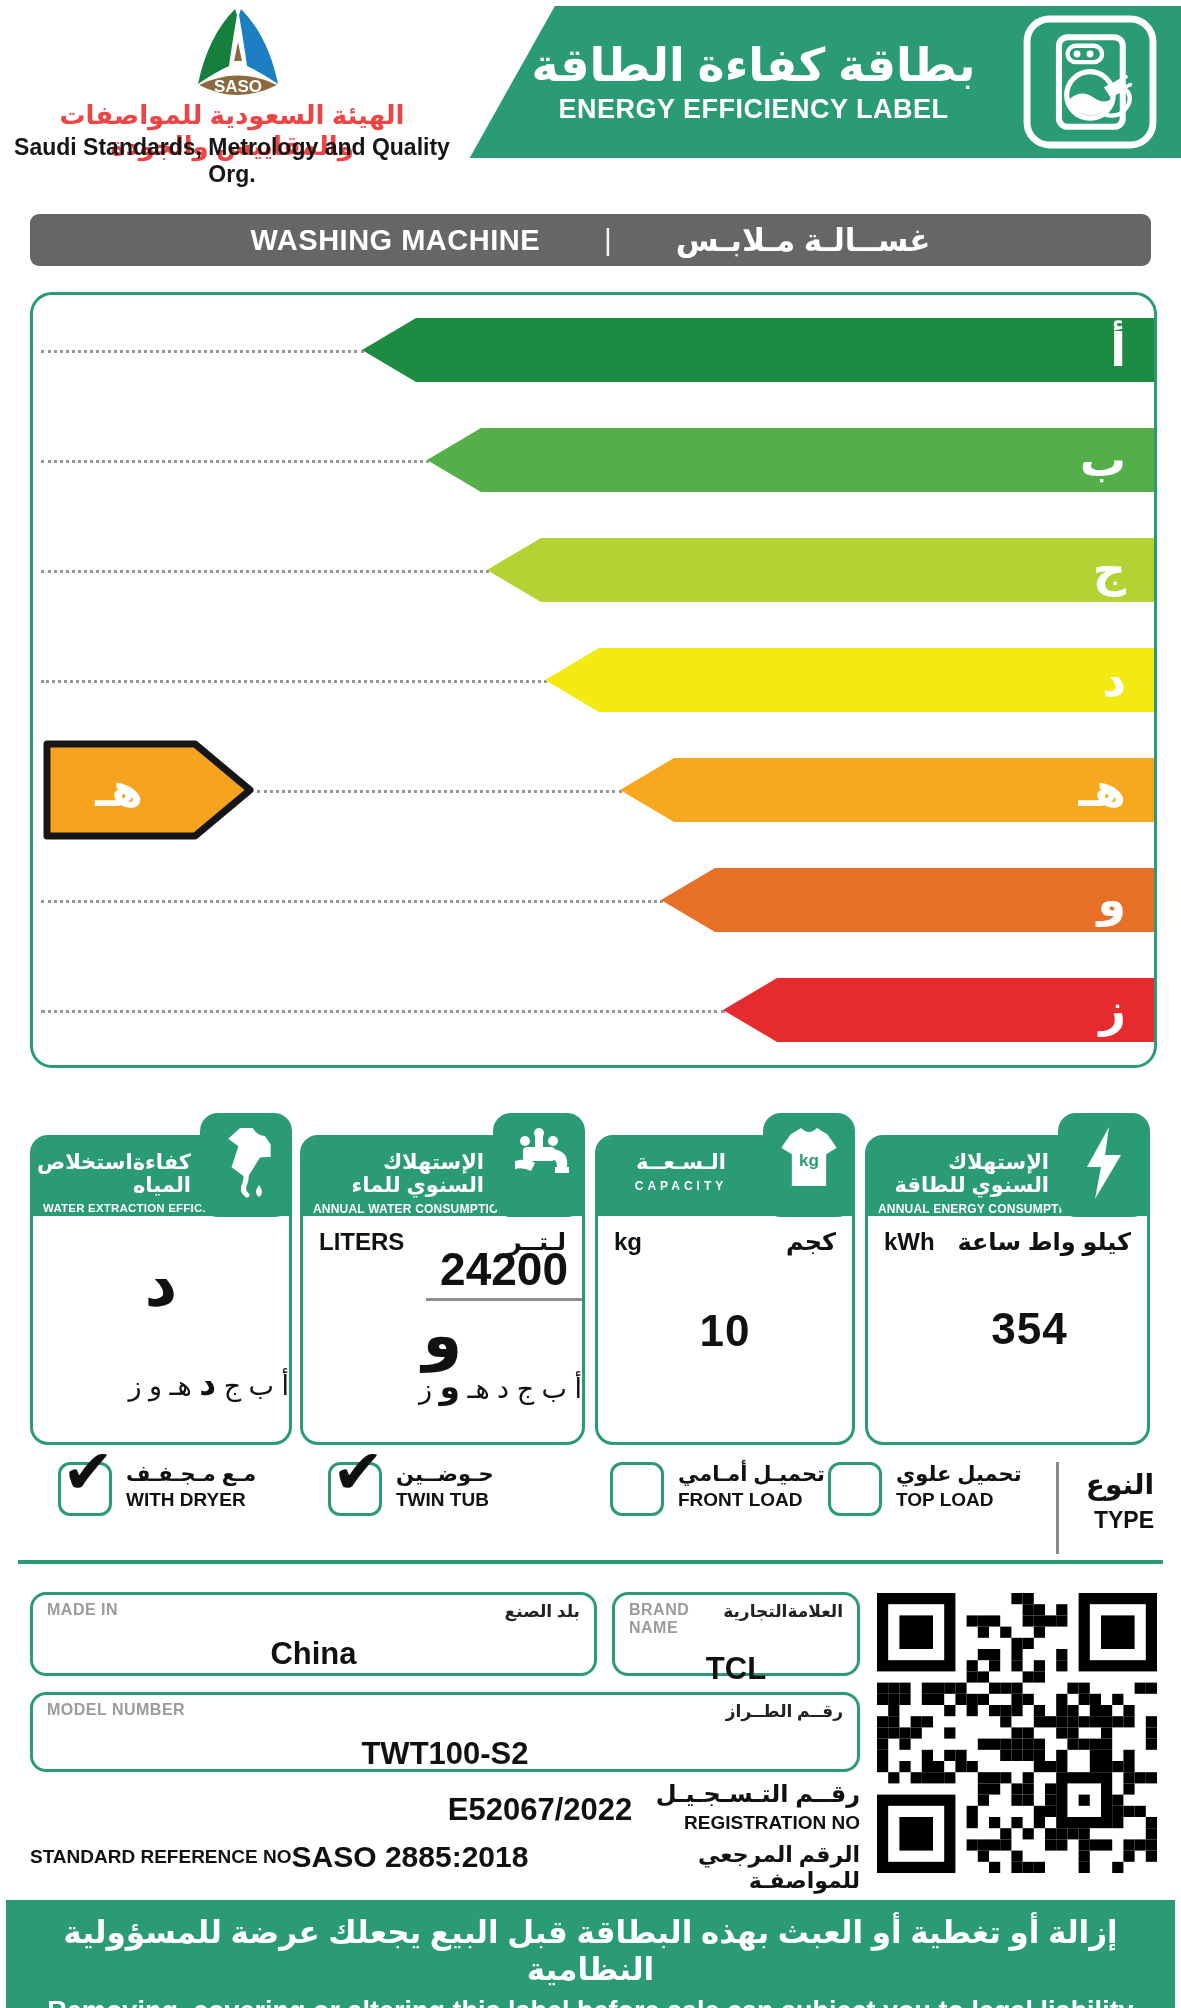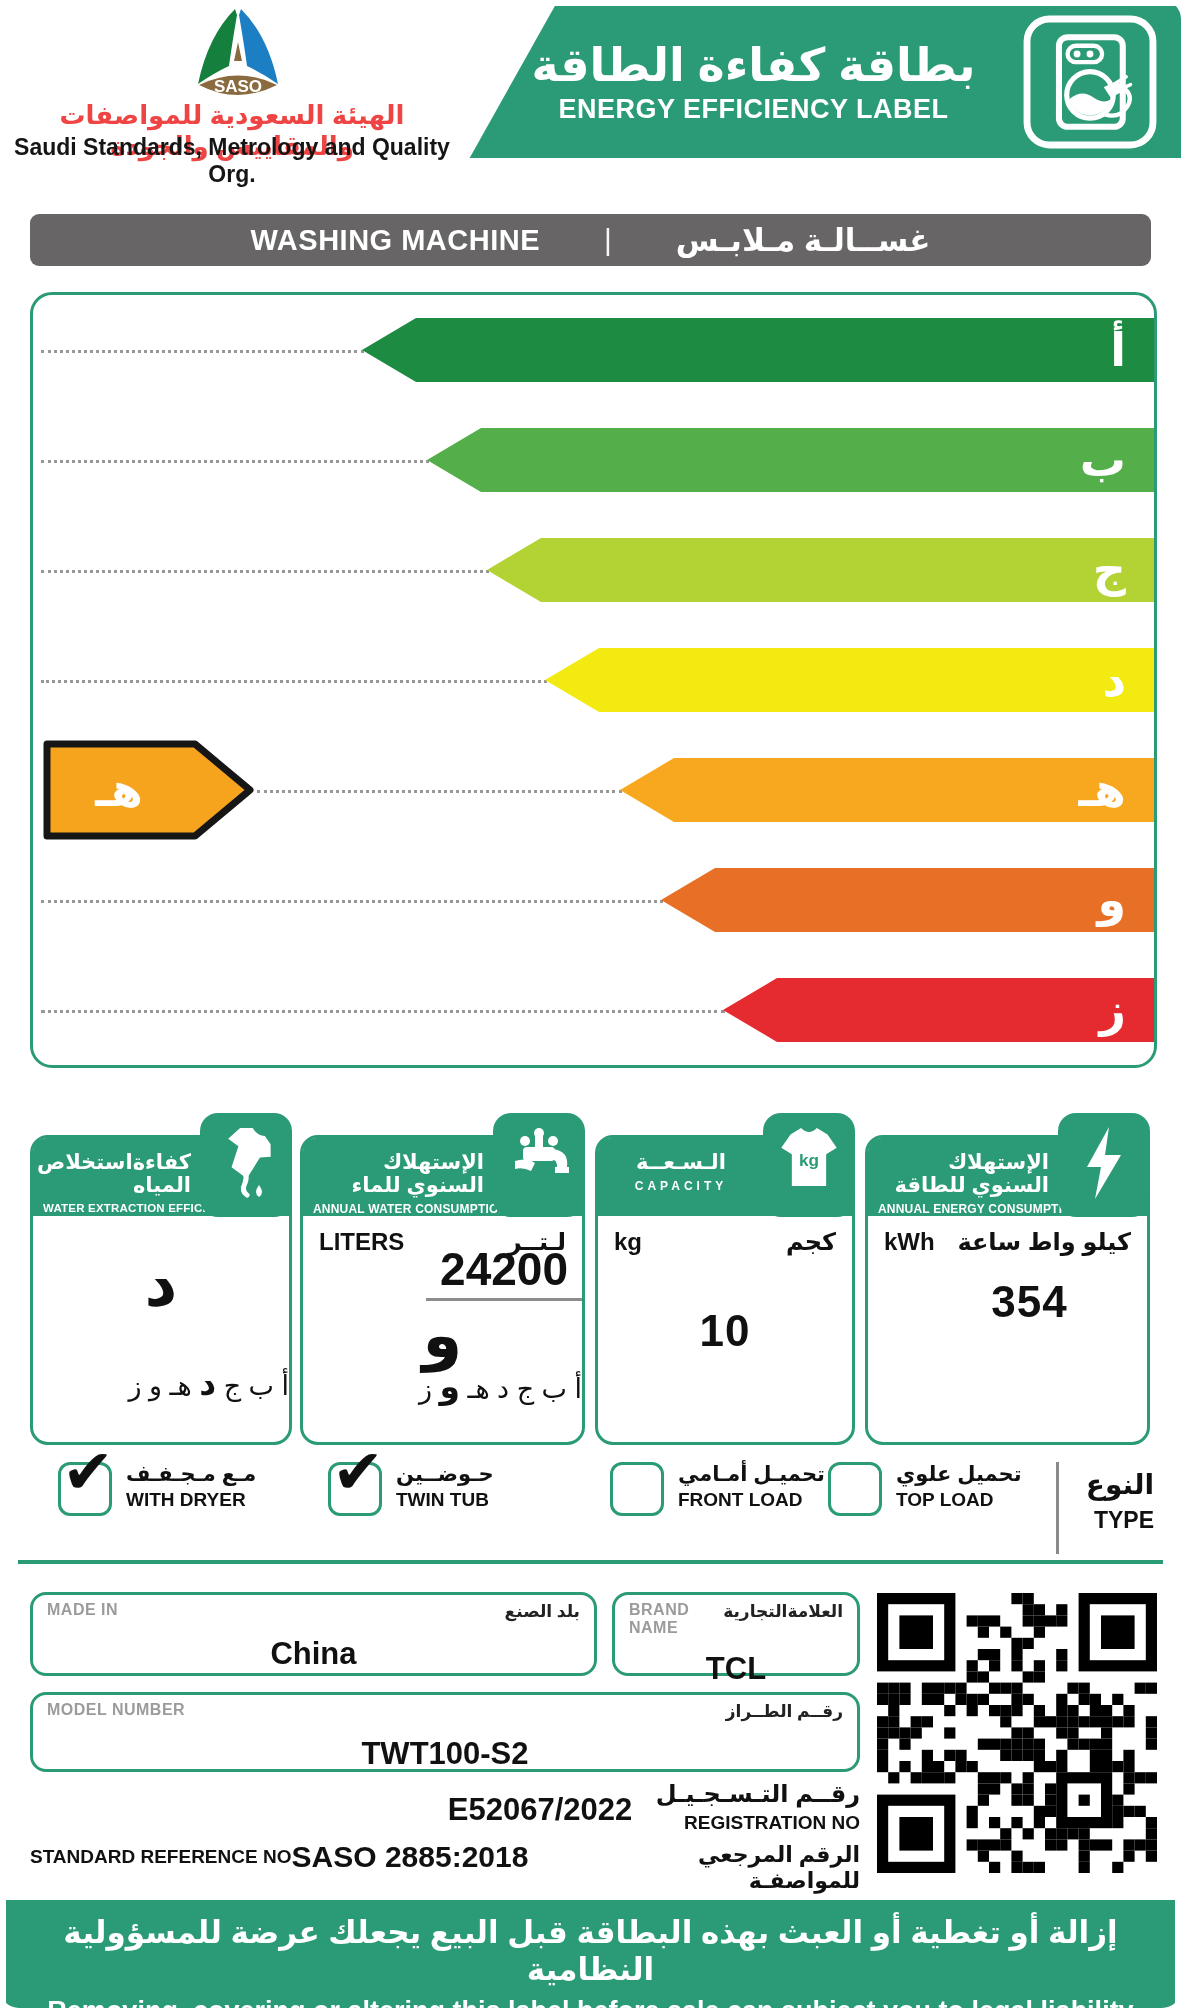--- a/index.html
+++ b/index.html
@@ -1,17 +1,17 @@
 <!DOCTYPE html>
 <html style="--green: #2a9b76;"><head>
 <meta charset="utf-8">
 <style>
   html,body{margin:0;padding:0;background:#fff;}
   .page{position:relative;width:1181px;height:2008px;background:#fff;overflow:hidden;
-        font-family:"Liberation Sans","DejaVu Sans",sans-serif;color:#111;border-radius:19px;}
+        font-family:"Liberation Sans","DejaVu Sans",sans-serif;color:#111;}
   .ar{direction:rtl;unicode-bidi:isolate;}
 
   
   .saso-logo{position:absolute;left:168px;top:4px;width:140px;height:100px;}
   .org-ar{position:absolute;left:8px;top:100px;width:448px;text-align:center;
           font-size:26px;font-weight:bold;color:#ef4444;}
   .org-en{position:absolute;left:8px;top:134px;width:448px;text-align:center;
           font-size:23px;font-weight:bold;color:#151515;}
   .head-green{position:absolute;left:440px;right:0;top:6px;height:152px;
       clip-path:polygon(15.5% 0,100% 0,100% 100%,4% 100%);
@@ -262,21 +262,21 @@
       <div class="ibox-tab">
         <svg width="50" height="76" viewBox="0 0 50 76">
           <path d="M 30 2 L 8 42 L 22 42 L 16 74 L 42 30 L 26 30 Z" fill="#fff"></path>
         </svg>
       </div>
     </div>
     <div class="unit-row">
       <span class="unit-en">kWh</span>
       <span class="unit-ar ar">كيلو واط ساعة</span>
     </div>
-    <div class="big-value" style="margin-top:21px;padding-left:44px;">354</div>
+    <div class="big-value" style="margin-top:48px;padding-left:44px;">354</div>
   </div>
 
   <div class="opt checked" style="left:58px;">
     <div class="cbox">
         <span class="tick">✔</span>
       </div>
     <div class="opt-labels">
       <span class="opt-ar ar">مـع مـجـفـف</span>
       <span class="opt-en">WITH DRYER</span>
     </div>

